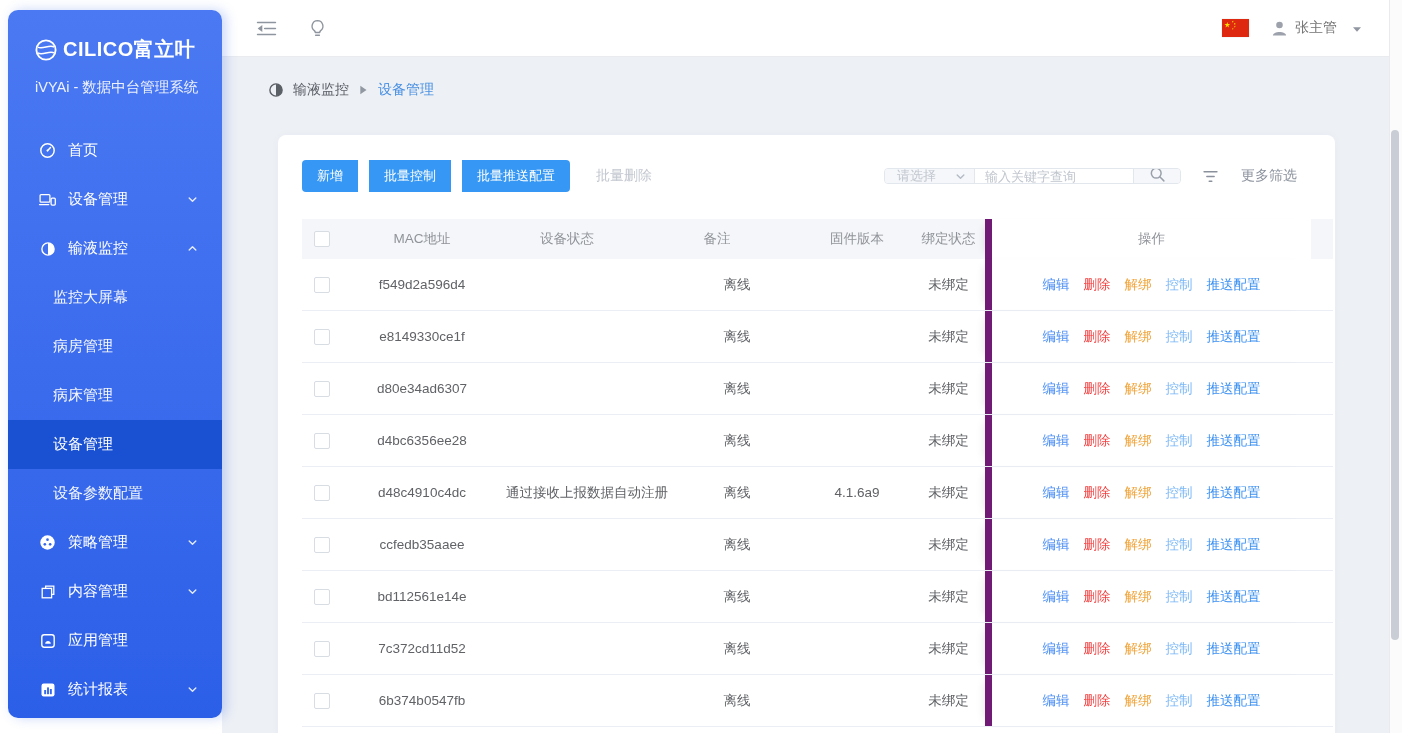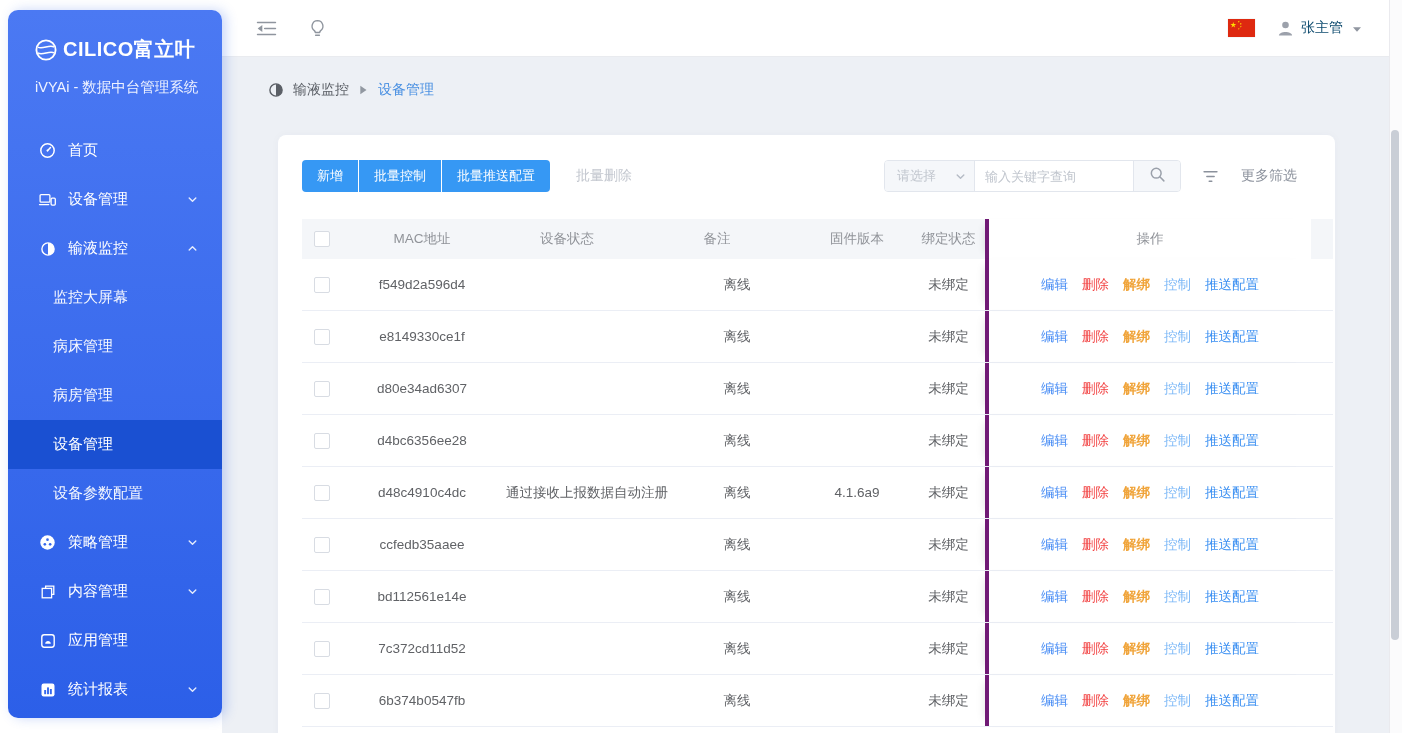--- a/index.html
+++ b/index.html
@@ -11,41 +11,41 @@
   }
   
   #header{position:absolute;left:222px;top:0;width:1180px;height:56px;background:#fff;
     border-bottom:1px solid #e9ebef;display:flex;align-items:center;z-index:2;}
   .hdr-icon{color:#8f959e;display:flex;align-items:center;cursor:pointer;}
   #collapse-btn{margin-left:34px;}
   #bulb-btn{margin-left:32px;}
   #user-area{margin-left:auto;margin-right:40px;display:flex;align-items:center;}
   #flag{display:flex;margin-right:22px;box-shadow:0 0 1px rgba(0,0,0,.2);}
   #person{color:#9ca1ab;display:flex;margin-right:7px;}
-  #username{font-size:14px;color:#0c4a6e;margin-right:9px;}
+  #username{font-size:14px;color:#737373;margin-right:15px;}
   #caret{color:#9096a0;display:flex;margin-top:2px;}
   
   #content{position:absolute;left:222px;top:57px;width:1180px;height:676px;background:#edf0f5;overflow:hidden;z-index:1;}
   #breadcrumb{position:absolute;left:46px;top:24px;display:flex;align-items:center;font-size:14px;color:#5b5f66;}
   #breadcrumb .bc-ico{display:flex;margin-right:9px;color:#5b5f66;}
   #breadcrumb .bc-sep{display:flex;margin:0 10px;color:#9298a1;}
   #breadcrumb .bc-cur{color:var(--bc-link);cursor:pointer;}
   
   #card{position:absolute;left:56px;top:78px;width:1057px;height:660px;background:#fff;border-radius:8px;
     box-shadow:0 0 10px rgba(30,40,80,.03);}
   
   #toolbar{position:absolute;left:24px;right:38px;top:25px;height:32px;display:flex;align-items:center;}
-  .btn-group{display:flex;gap:1px;}
+  .btn-group{display:flex;gap:11px;}
   .btn{background:var(--primary);color:#fff;font-size:13px;border:none;height:32px;padding:0 15px;
     cursor:pointer;font-family:inherit;}
   .btn:first-child{border-radius:4px 0 0 4px;}
   .btn:last-child{border-radius:0 4px 4px 0;}
   #batch-delete{margin-left:20px;font-size:14px;color:#c3c7cf;background:none;border:none;cursor:not-allowed;font-family:inherit;}
   #filter-cluster{margin-left:auto;display:flex;align-items:center;}
-  .pill{display:flex;height:32px;border:1px solid #e2e6ed;border-radius:4px;overflow:hidden;box-sizing:border-box;}
+  .pill{display:flex;height:16px;border:1px solid #e2e6ed;border-radius:4px;overflow:hidden;box-sizing:border-box;}
   #filter-select{width:90px;background:#f5f7fa;display:flex;align-items:center;padding:0 8px 0 12px;
     font-size:13px;color:#c1c6ce;cursor:pointer;box-sizing:border-box;border-right:1px solid #e2e6ed;}
   #filter-select .sel-chev{margin-left:auto;color:#b6bcc6;display:flex;}
   #keyword-input{width:138px;border:none;outline:none;padding:0 10px;font-size:13px;color:#a16207;font-family:inherit;}
   #keyword-input::placeholder{color:#c1c6ce;}
   #search-btn{width:47px;background:#f5f7fa;border:none;border-left:1px solid #e2e6ed;display:flex;
     align-items:center;justify-content:center;color:#9aa0aa;cursor:pointer;}
   #more-filters{display:flex;align-items:center;margin-left:22px;color:#8b919c;font-size:14px;cursor:pointer;gap:16px;}
   #more-filters .f-ico{display:flex;margin-right:7px;color:#8b919c;}
   
@@ -53,29 +53,29 @@
   .tr{display:flex;height:51px;border-bottom:1px solid #ebeef5;background:#fff;}
   .thead{height:40px;border-bottom:none;}
   .cell{display:flex;align-items:center;justify-content:center;font-size:13.5px;color:#606266;box-sizing:border-box;}
   .thead .cell{background:#f4f6f9;color:#909399;font-weight:500;}
   .c-check{width:40px;}
   .c-mac{width:160px;}
   .c-remark{width:170px;}
   .c-status{width:130px;}
   .c-fw{width:110px;}
   .c-bind{width:73px;}
-  .c-actions{width:326px;border-left:4px solid #701a75;box-shadow:-7px 0 9px -7px rgba(0,0,0,.12);gap:14px;}
+  .c-actions{width:326px;border-left:7px solid #701a75;box-shadow:-7px 0 9px -7px rgba(0,0,0,.12);gap:14px;}
   .thead .c-actions{background:#fff;}
   .c-gutter{width:22px;}
   .thead .c-gutter{background:#f4f6f9;}
   .checkbox{width:14px;height:14px;border:1px solid #d8dce3;border-radius:2px;background:#fff;cursor:pointer;}
   .alink{font-size:13.5px;cursor:pointer;}
   .act-0{color:var(--act-edit);}
   .act-1{color:var(--act-delete);}
-  .act-2{color:var(--act-unbind);font-weight:bold;}
+  .act-2{color:var(--act-unbind);}
   .act-3{color:var(--act-control);}
   .act-4{color:var(--act-push);}
   
   #sidebar{position:absolute;left:8px;top:10px;width:214px;height:708px;border-radius:10px;
     background:linear-gradient(180deg,var(--sb1),var(--sb2));z-index:5;box-shadow:4px 0 12px rgba(44,95,232,.25);
     color:#fff;overflow:hidden;}
   #logo-row{display:flex;align-items:center;margin:26px 0 15px 26px;}
   #logo-mark{display:flex;margin-right:5px;}
   #brand{font-size:20px;font-weight:bold;letter-spacing:.5px;color:#fff;}
   #subtitle{margin:13px 0 0 27px;font-size:14.5px;color:#eef2ff;}
@@ -417,24 +417,24 @@
         <span class="chev">
           <svg width="11" height="11" viewBox="0 0 10 10" fill="none">
             <path d="M2 6.4 L5 3.4 L8 6.4" stroke="currentColor" stroke-width="1.3" stroke-linecap="round" stroke-linejoin="round"></path>
           </svg>
         </span>
       </div>
       <div class="mi sub">
         <span>监控大屏幕</span>
       </div>
       <div class="mi sub">
+        <span>病房管理</span>
+      </div>
+      <div class="mi sub">
         <span>病床管理</span>
-      </div>
-      <div class="mi sub">
-        <span>病房管理</span>
       </div>
       <div class="mi sub selected">
         <span>设备管理</span>
       </div>
       <div class="mi sub">
         <span>设备参数配置</span>
       </div>
       <div class="mi top">
         <span class="ico">
           <svg width="17" height="17" viewBox="0 0 16 16">

